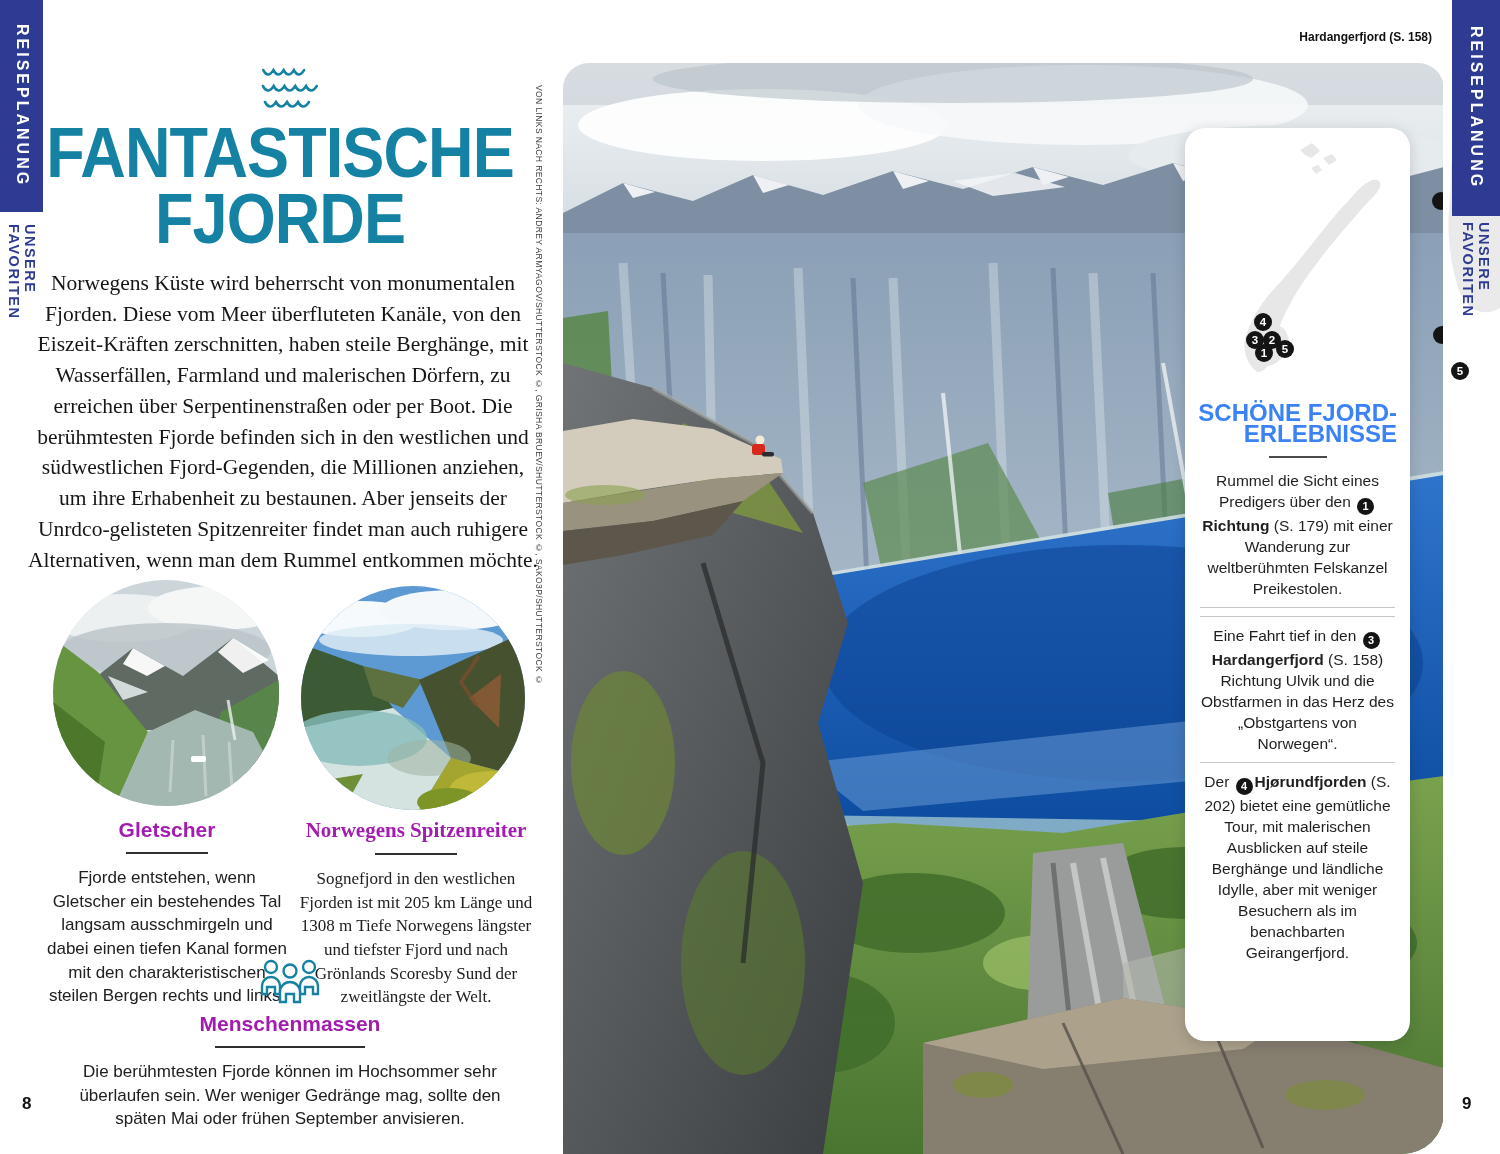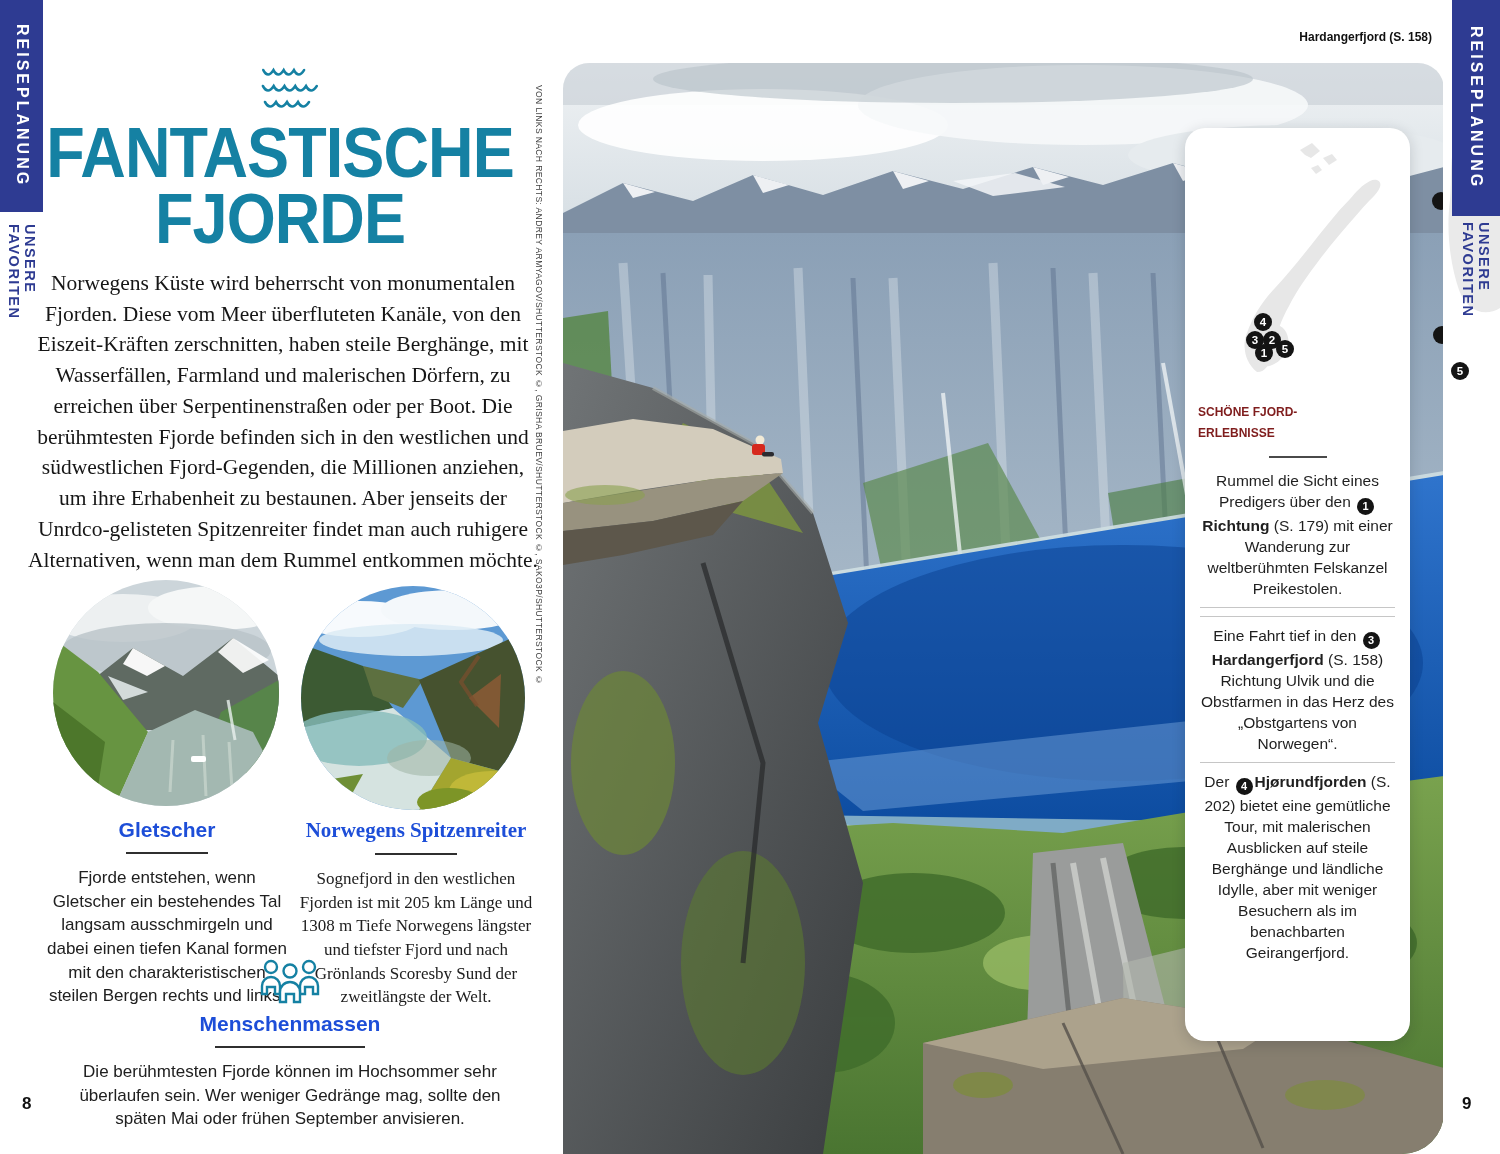--- a/index.html
+++ b/index.html
@@ -15,39 +15,39 @@
 
   
   .title{color:#1581a3;font-weight:bold;font-size:70px;line-height:66px;text-align:center;
          letter-spacing:-1px;width:520px;}
   .title .tline{transform:scaleX(.90);transform-origin:center;white-space:nowrap;}
 
   .intro{font-family:"Liberation Serif",serif;font-size:21.5px;line-height:1.43;text-align:center;
          color:#161616;width:514px;}
 
   .circle{border-radius:50%;overflow:hidden;}
-  .col h3,.crowds h3{color:#1d4ed8;font-size:21px;margin:0;text-align:center;font-weight:bold;}
+  .col h3,.crowds h3{color:#a21caf;font-size:21px;margin:0;text-align:center;font-weight:bold;}
   .rule{border-top:2px solid #2f2f2f;margin:10px auto 12px auto;}
   .col p,.crowds p{font-size:17px;line-height:1.39;margin:0;text-align:center;color:#202020;}
 
   .pagenum{font-weight:bold;font-size:17px;color:#111;}
 
   .photo-label{font-weight:bold;font-size:12px;color:#101010;}
   .credit{font-size:8.5px;color:#3f3f3f;letter-spacing:.4px;white-space:nowrap;}
 
   #photo{border-radius:26px 26px 42px 0;overflow:hidden;}
   #photo svg{display:block;}
 
   
   .card{background:#ffffff;border-radius:20px;box-shadow:0 3px 14px rgba(20,30,40,.18);
         box-sizing:border-box;padding:0 13px 18px 13px;overflow:hidden;}
   .card-map{position:relative;height:268px;margin:0 -13px;}
   .marker{position:absolute;width:18px;height:18px;border-radius:50%;background:#141414;color:#fff;
           font-size:11.5px;font-weight:bold;display:flex;align-items:center;justify-content:center;}
-  .card h2{color:#7f1d1d;font-size:12px;line-height:21px;text-align:left;margin:6px 0 0 0;}
+  .card h2{color:#3b82f6;font-size:24px;line-height:21px;text-align:right;margin:6px 0 0 0;}
   .card-rule{border-top:2px solid #4a4a4a;width:58px;margin:12px auto 12px auto;}
   .entry{font-size:15.5px;line-height:21px;text-align:center;color:#1f1f1f;margin:0;}
   .entry .fjord{font-weight:bold;}
   .badge{display:inline-flex;width:17px;height:17px;border-radius:50%;background:#141414;color:#fff;
          font-size:11px;font-weight:bold;align-items:center;justify-content:center;
          vertical-align:-3px;margin:0 2px;}
   .card-divider{border-top:1px solid #c6c6c6;margin:8px 2px;}
 
   .edge-dot{position:absolute;width:18px;height:18px;border-radius:50%;background:#141414;}
 </style>

